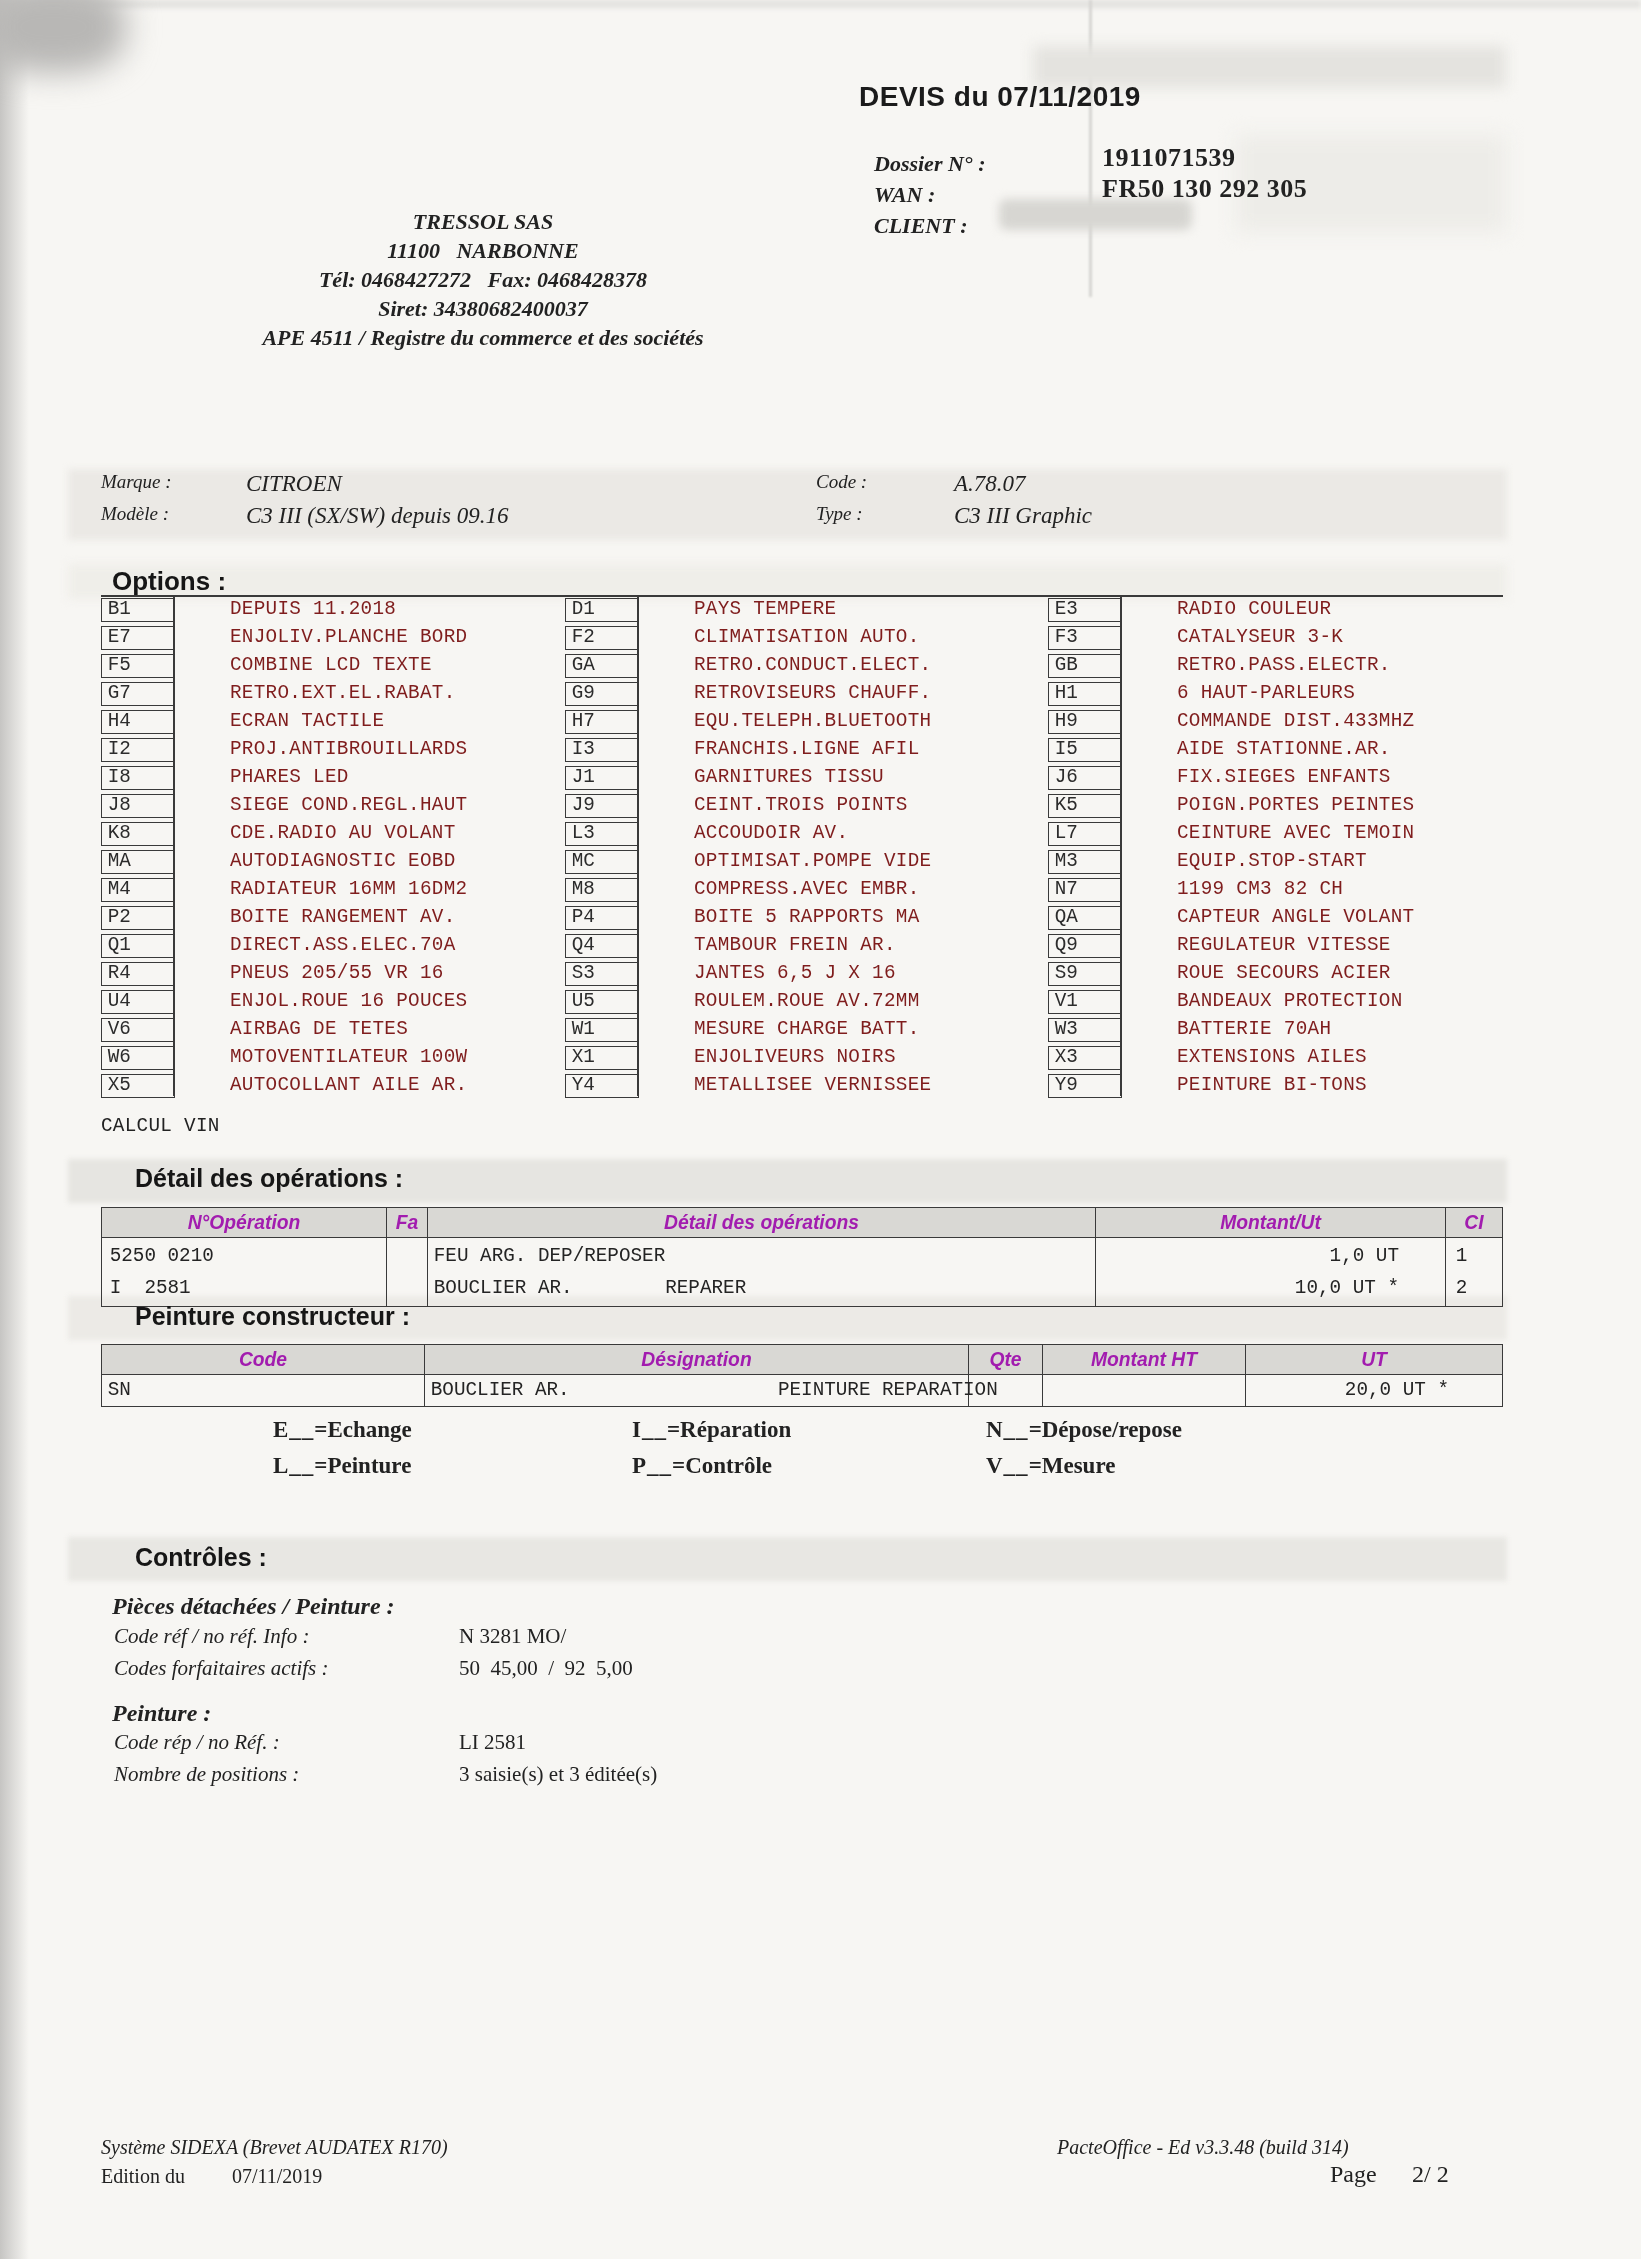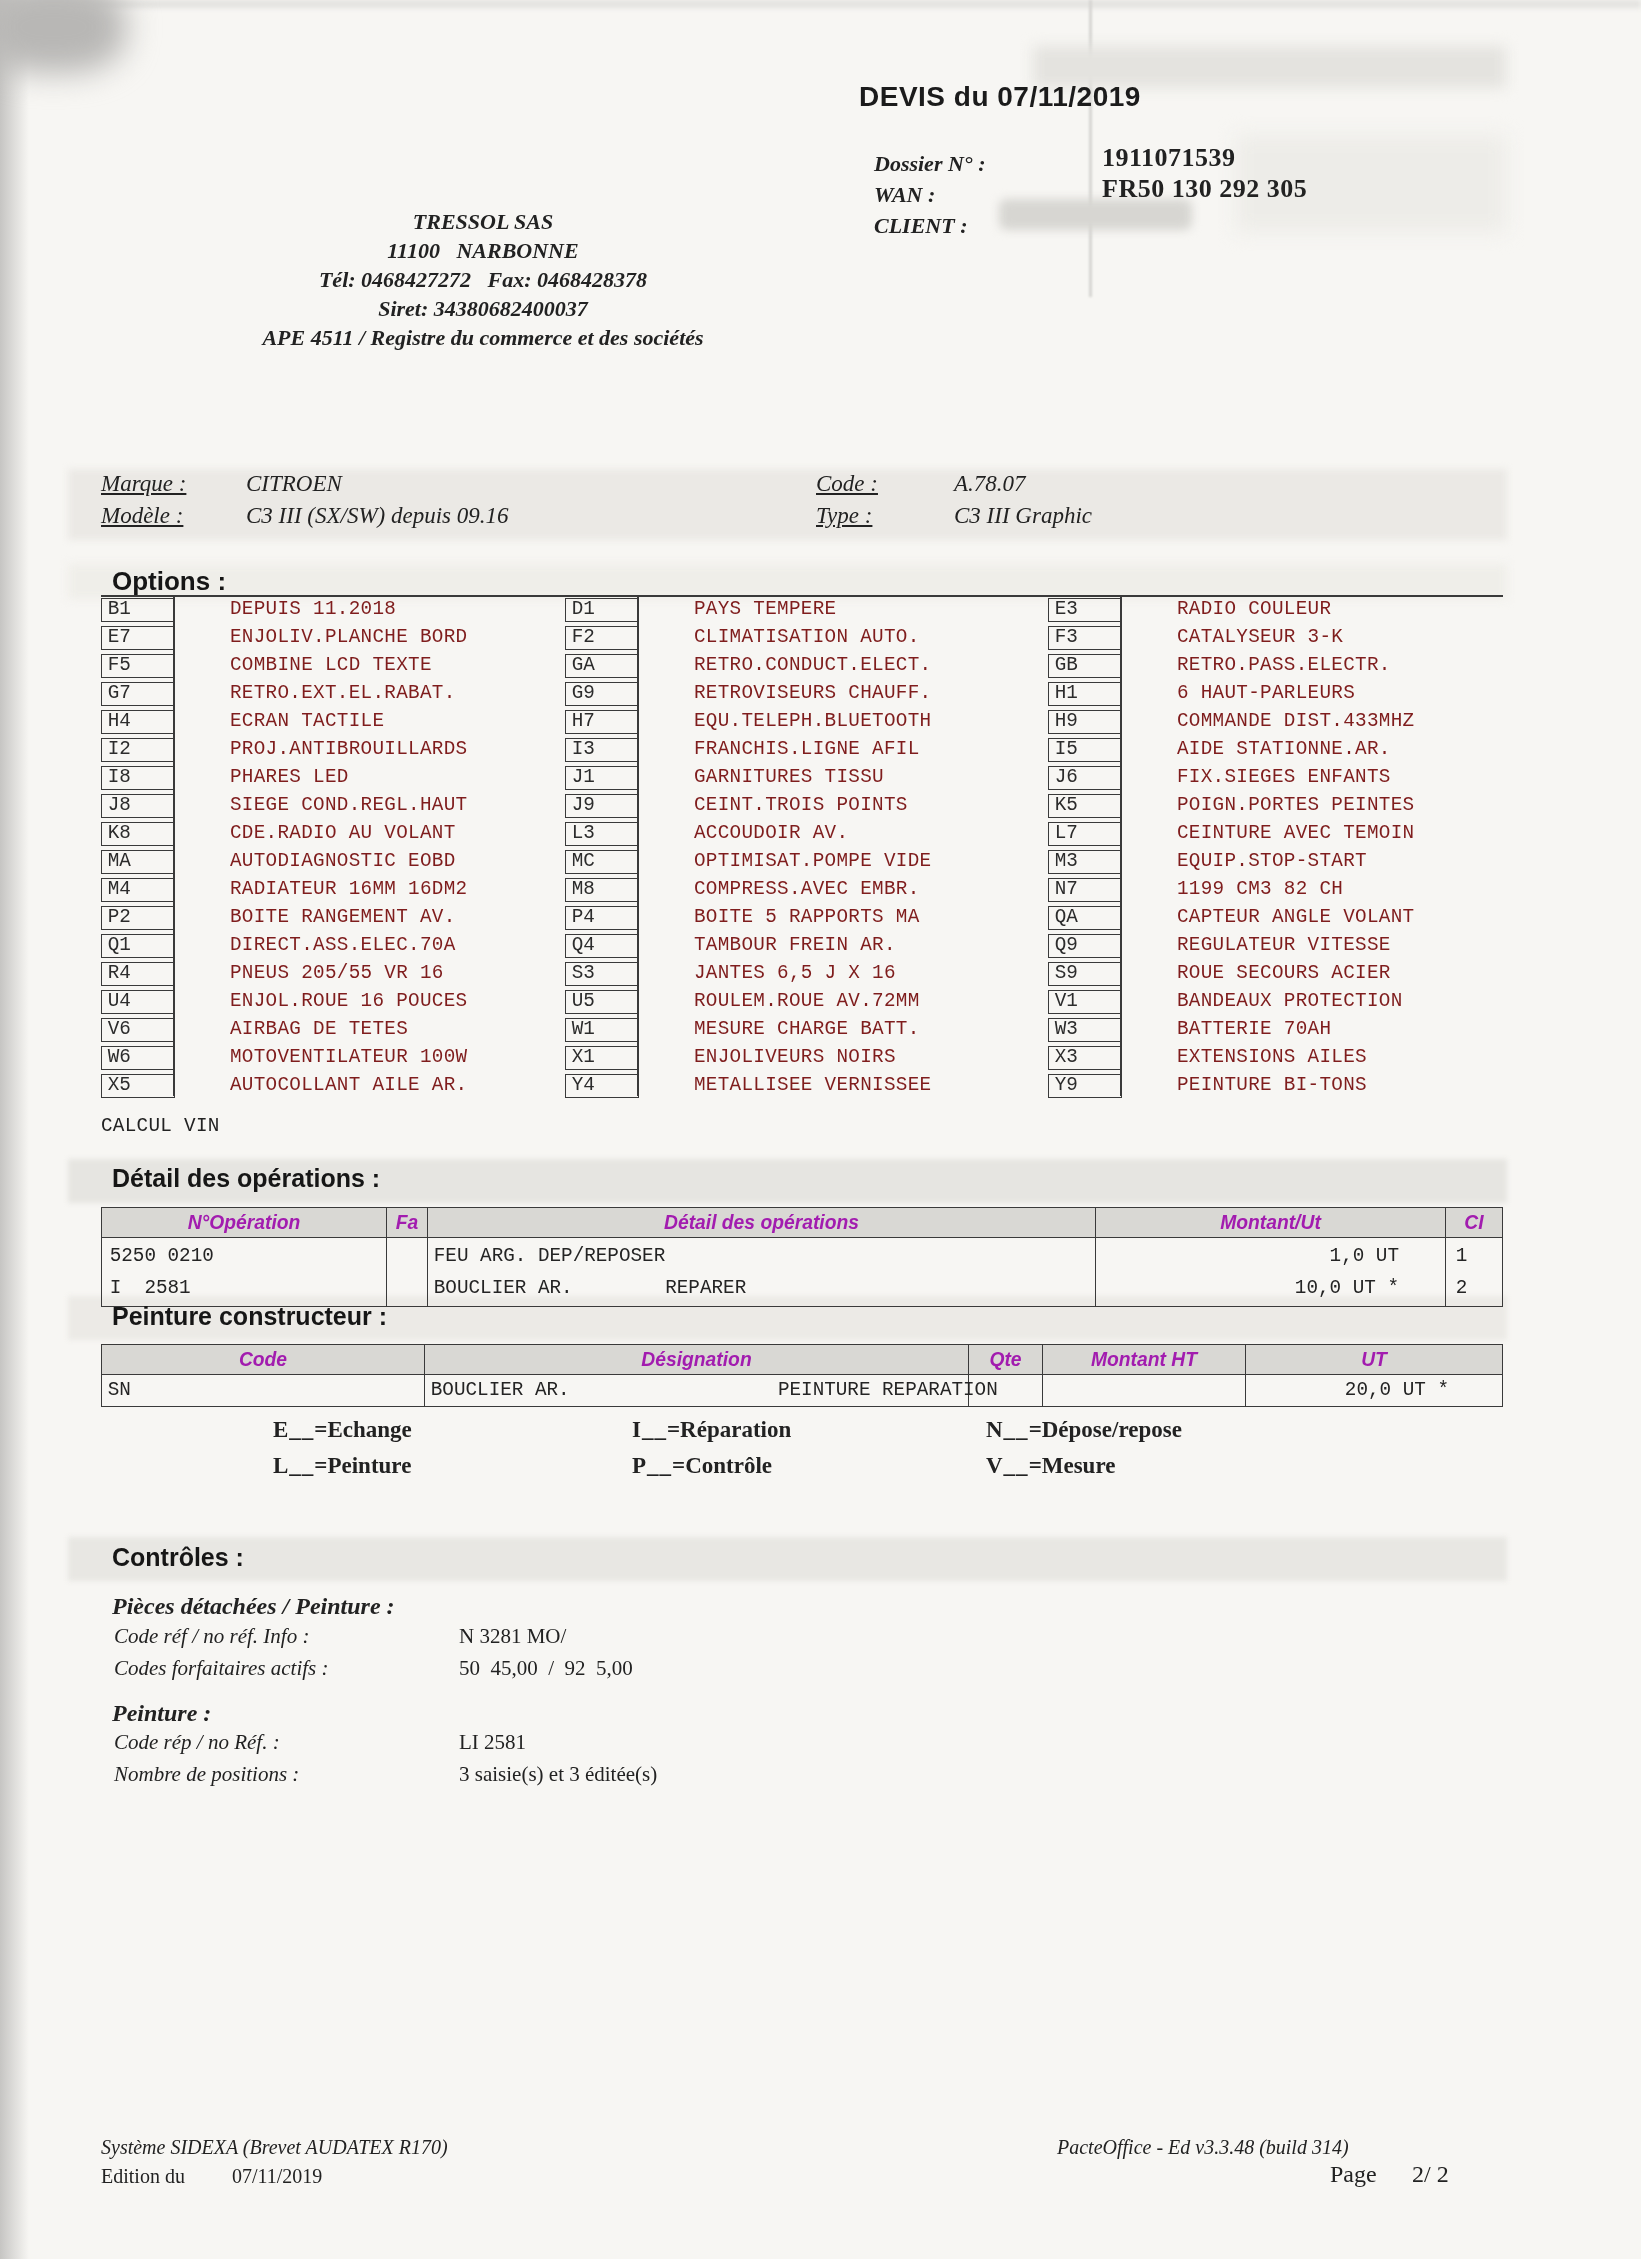--- a/index.html
+++ b/index.html
@@ -34,37 +34,37 @@
   .a-top{left:0;top:0;width:1641px;height:7.7px;background:#e3e2df;filter:blur(2.9px);}
 
   
   .title{left:859px;top:81px;font-size:28px;letter-spacing:0.5px;color:#1b1b1b;}
   .meta-label{left:874px;font-size:22px;}
   .meta-value{left:1089px;font-size:26px;letter-spacing:0.5px;margin-left:13px;}
 
   .company{left:145px;top:199px;width:676px;text-align:center;font-size:22px;line-height:29px;}
 
   
-  .veh{font-size:23px;font-style:italic;text-decoration:underline;}
+  .veh{font-size:19px;font-style:italic;}
   .veh-val{font-size:23px;font-style:italic;}
 
   
   .opt-heading{left:112px;top:566px;font-size:26px;color:#161616;}
   .opt-toprule{left:101px;top:595px;width:1402px;height:1.9px;background:var(--line);}
   .opt-col{top:598px;height:498px;}
   .opt-vline{position:absolute;left:72px;top:-1.9px;width:1.9px;height:500px;background:var(--line);}
   .opt-row{position:relative;height:28px;}
   .opt-code{position:absolute;left:0;top:0;width:74px;height:24px;box-sizing:border-box;border:1.9px solid var(--line);
             padding-left:5.8px;font-size:19.3px;line-height:20px;color:#2c2c2c;}
   .opt-label{position:absolute;left:85px;top:0;font-size:19.3px;letter-spacing:0.3px;color:#7f1d1d;white-space:pre;margin-left:44px;}
 
   .calcvin{left:101px;top:1115px;font-size:19.3px;letter-spacing:0.3px;}
 
   
-  .sec-heading{font-size:25px;color:#161616;}
+  .sec-heading{font-size:25px;color:#161616;margin-left:23px;}
 
   
   .dtable{position:absolute;left:101px;width:1402px;box-sizing:border-box;border:1.9px solid var(--line);background:transparent;}
   .t-row{display:grid;}
   .ops-grid{grid-template-columns:285px 41px 668px 350px 1fr;}
   .paint-grid{grid-template-columns:323px 544px 74px 203px 1fr;}
   .th{box-sizing:border-box;border-right:1.9px solid var(--line);background:var(--thbg);
       font-family:"Liberation Sans",sans-serif;font-weight:bold;font-style:italic;font-size:19.3px;
       text-align:center;padding:3.9px 0 2.9px;color:#a21caf;}
   .th:last-child{border-right:none;}

